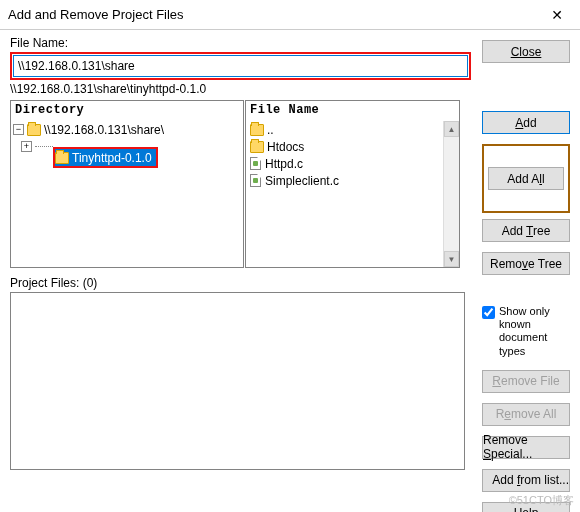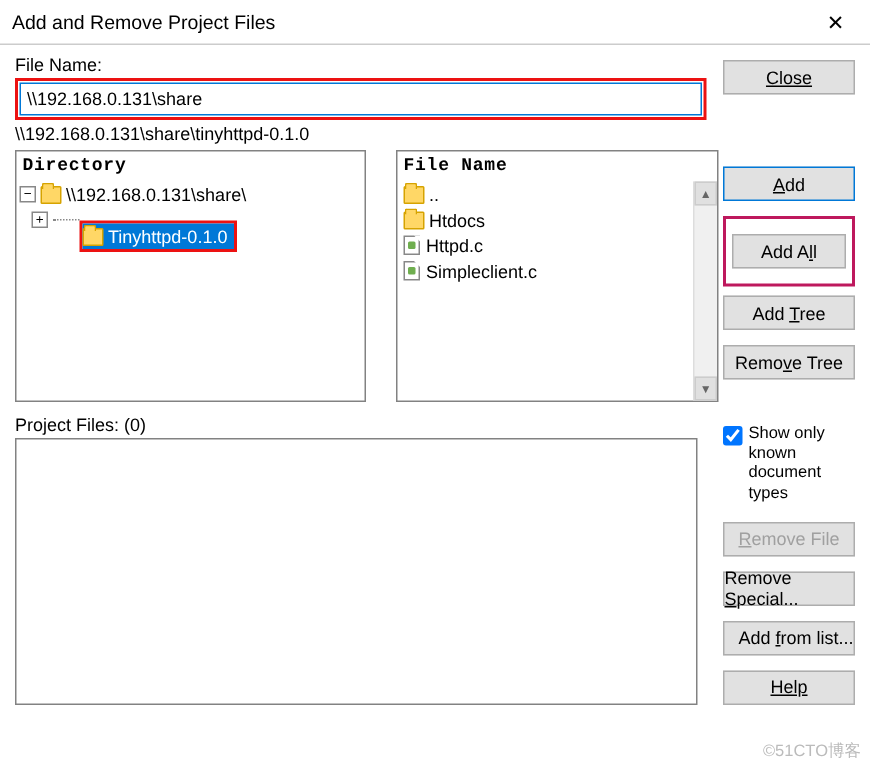--- a/index.html
+++ b/index.html
@@ -5,21 +5,21 @@
 * { box-sizing: border-box; margin: 0; padding: 0; }
 body { font-family: "Segoe UI", Tahoma, sans-serif; font-size: 12px; background: #fff; width: 580px; height: 512px; overflow: hidden; position: relative; }
 .titlebar { height: 30px; border-bottom: 1px solid #ccc; display: flex; align-items: center; padding: 0 8px; background: #fff; }
 .titlebar-text { flex: 1; font-size: 13px; }
 .close-x { width: 30px; text-align: center; font-size: 14px; cursor: pointer; }
 .content { padding: 6px 10px 6px 10px; position: relative; }
 .label { font-size: 12px; margin-bottom: 2px; }
 .filename-wrap { border: 2px solid #ec1212; padding: 1px; display: inline-block; }
 .filename-input { width: 455px; height: 22px; border: 1px solid #0078d7; padding: 1px 4px; font-family: "Microsoft Sans Serif", sans-serif; font-size: 12px; outline: none; }
 .path-text { font-size: 12px; margin-top: 2px; font-family: "Microsoft Sans Serif", sans-serif; }
-.panels { display: flex; gap: 20px; margin-top: 4px; }
+.panels { display: flex; gap: 1px; margin-top: 4px; }
 .panel { border: 1px solid #828282; background: #fff; height: 168px; overflow: hidden; position: relative; }
 .panel-left { width: 234px; }
 .panel-right { width: 215px; }
 .panel-header { font-family: "Courier New", monospace; font-weight: bold; font-size: 12px; padding: 2px 4px; letter-spacing: 0.5px; }
 .tree { padding: 2px 2px; font-family: "Microsoft Sans Serif", sans-serif; font-size: 12px; }
 .tree-row { display: flex; align-items: center; height: 17px; white-space: nowrap; }
 .tree-toggle { width: 11px; height: 11px; border: 1px solid #888; display: inline-flex; align-items: center; justify-content: center; font-size: 9px; line-height: 1; margin-right: 3px; background: #fff; cursor: pointer; }
 .folder-icon { width: 14px; height: 12px; background: #ffd766; border: 1px solid #d6a300; border-radius: 1px; display: inline-block; margin-right: 3px; position: relative; }
 .folder-icon::before { content: ""; position: absolute; top: -3px; left: 0; width: 6px; height: 3px; background: #ffd766; border: 1px solid #d6a300; border-bottom: none; border-radius: 1px 1px 0 0; }
 .file-icon { width: 11px; height: 13px; background: #fff; border: 1px solid #888; display: inline-block; margin-right: 4px; position: relative; }
@@ -29,21 +29,21 @@
 .selected-bg { background: #0078d7; color: #fff; display: inline-flex; align-items: center; padding: 0 4px 0 0; height: 17px; }
 .dotted { display: inline-block; width: 18px; height: 1px; border-top: 1px dotted #888; }
 .filelist { padding: 2px 4px; font-family: "Microsoft Sans Serif", sans-serif; font-size: 12px; }
 .filelist-row { display: flex; align-items: center; height: 17px; }
 .buttons-col { position: absolute; right: 10px; top: 40px; width: 88px; display: flex; flex-direction: column; gap: 0; }
 .btn { height: 23px; border: 1px solid #adadad; background: #e1e1e1; font-size: 12px; cursor: pointer; display: flex; align-items: center; justify-content: center; font-family: "Segoe UI", Tahoma, sans-serif; position: relative; }
 .btn.disabled { color: #a0a0a0; cursor: default; }
 .btn u { text-decoration: underline; }
 .btn-close { margin-bottom: 48px; }
 .btn-add { border: 1px solid #0078d7; margin-bottom: 10px; }
-.btn-addall-wrap { border: 2px solid #be185d; padding: 10px 4px; margin-bottom: 6px; }
+.btn-addall-wrap { border: 2px solid #a16207; padding: 21px 4px; margin-bottom: 6px; }
 .btn-addtree { margin-bottom: 10px; }
 .btn-removetree { margin-bottom: 30px; }
 .checkbox-row { display: flex; align-items: flex-start; gap: 4px; font-size: 11px; line-height: 1.2; margin-bottom: 12px; }
 .chk { width: 13px; height: 13px; margin-top: 1px; }
 .btn-removefile, .btn-removeall { margin-bottom: 10px; }
 .btn-removespecial, .btn-addfromlist { margin-bottom: 10px; justify-content: flex-end; }
 .project-files-label { font-size: 12px; margin-top: 8px; }
 .project-files-box { border: 1px solid #828282; background: #fff; width: 455px; height: 178px; margin-top: 2px; }
 .watermark { position: absolute; right: 6px; bottom: 4px; color: #bbb; font-size: 11px; }
 .scrollbar-v { position: absolute; right: 0; top: 20px; bottom: 0; width: 16px; background: #f0f0f0; border-left: 1px solid #ddd; }
@@ -138,20 +138,23 @@
   <div class="btn btn-removetree">
       <span>Remo<u>v</u>e Tree</span>
     </div>
   <label class="checkbox-row">
     <input type="checkbox" class="chk" checked="" style="">
     <span>Show only known document types</span>
   </label>
   <div class="btn btn-removefile disabled">
       <span><u>R</u>emove File</span>
     </div>
+  <div class="btn btn-removeall disabled">
+      <span>R<u>e</u>move All</span>
+    </div>
   <div class="btn btn-removespecial">
       <span>Remove <u>S</u>pecial...</span>
     </div>
   <div class="btn btn-addfromlist">
       <span>Add <u>f</u>rom list...</span>
     </div>
   <div class="btn">
       <u>Help</u>
     </div>
 </div>

